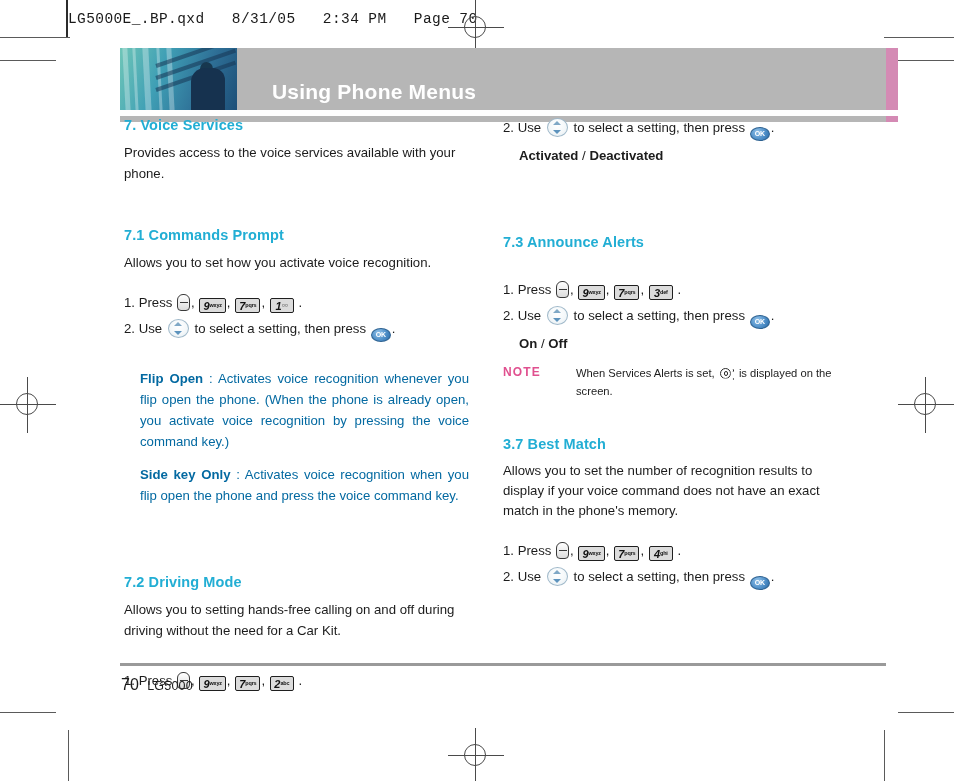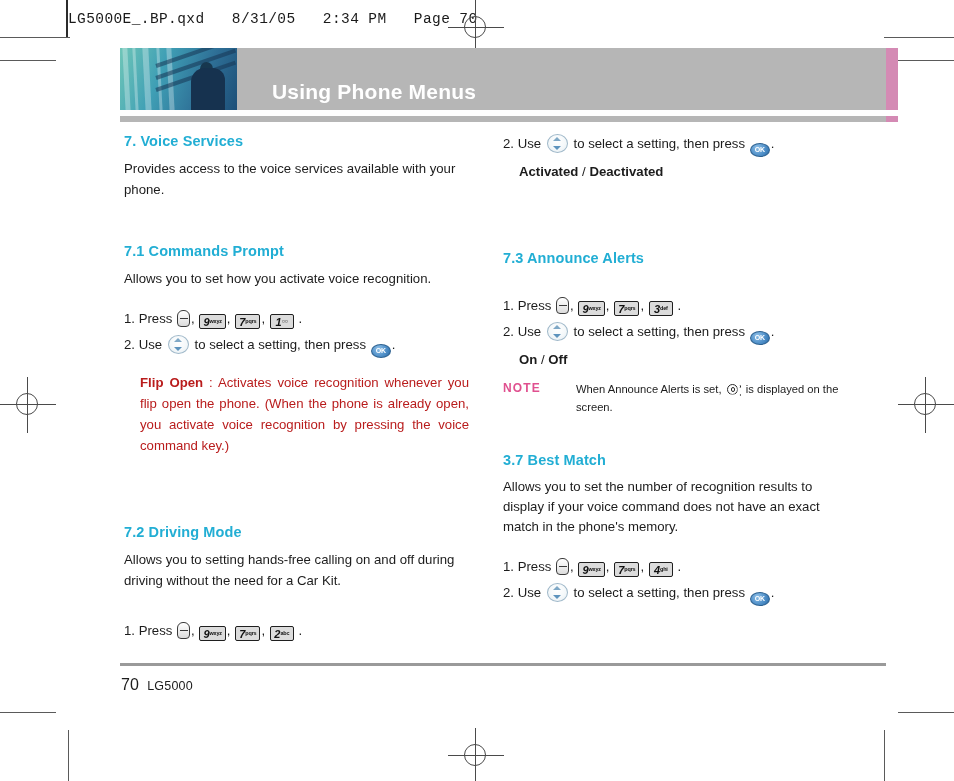--- a/index.html
+++ b/index.html
@@ -161,21 +161,21 @@
     left: 886px;
     top: 116px;
     width: 12px;
     height: 6px;
     background: #d48ab4;
   }
 
   
   .col {
     position: absolute;
-    top: 133px;
+    top: 117px;
     width: 345px;
   }
   .col-left  { left: 124px; }
   .col-right { left: 503px; }
 
   h2.sect {
     margin: 0 0 9px 0;
     font-size: 14.5px;
     font-weight: bold;
     color: #22aed4;
@@ -198,24 +198,24 @@
   }
   p.opt {
     margin: 0 0 4px 16px;
     font-size: 13.2px;
     line-height: 21px;
     color: #1c1c1c;
     font-weight: bold;
   }
   p.opt .sep { font-weight: normal; }
   p.define {
-    margin: 0 0 10px 16px;
+    margin: 12px 0 10px 16px;
     font-size: 13.2px;
     line-height: 21px;
-    color: #b91c1c;
+    color: #0369a1;
     text-align: justify;
   }
   p.define b { font-weight: bold; }
   .gap-lg { height: 34px; }
   .gap-md { height: 20px; }
   .gap-sm { height: 10px; }
 
   
   .key-num {
     display: inline-block;
@@ -486,20 +486,23 @@
       <span class="key-nav"><span class="arr-up"></span><span class="arr-dn"></span></span>
       <span>to select a setting, then press</span>
       <span class="key-ok">OK</span><span>.</span>
     </p>
 
     <div class="gap-sm"></div>
 
     <p class="define">
       <b>Flip Open</b><span> : Activates voice recognition whenever you flip open the phone. (When the phone is already open, you activate voice recognition by pressing the voice command key.)</span>
     </p>
+    <p class="define">
+      <b>Side key Only</b><span> : Activates voice recognition when you flip open the phone and press the voice command key.</span>
+    </p>
 
     <div style="height:58px;"></div>
 
     <h2 class="sect">7.2 Driving Mode</h2>
     <p class="body">Allows you to setting hands-free calling on and off during driving without the need for a Car Kit.</p>
 
     <div class="gap-md"></div>
 
     <p class="step">
       <span>1. Press</span>
@@ -545,21 +548,21 @@
       <span class="key-ok">OK</span><span>.</span>
     </p>
 
     <p class="opt">
       <span>On</span><span class="sep"> / </span><span>Off</span>
     </p>
 
     <div class="note-block">
       <span class="note-label">NOTE</span>
       <p class="note-text">
-        <span>When Announce Alerts is set,</span>
+        <span>When Services Alerts is set,</span>
         <span class="icon-speaker"><span class="bdy"></span><span class="inr"></span><span class="w1"></span><span class="w2"></span></span>
         <span>is displayed on the screen.</span>
       </p>
     </div>
 
     <div style="height:32px;"></div>
 
     <h2 class="sect">3.7 Best Match</h2>
     <p class="body tight">Allows you to set the number of recognition results to display if your voice command does not have an exact match in the phone's memory.</p>
 

